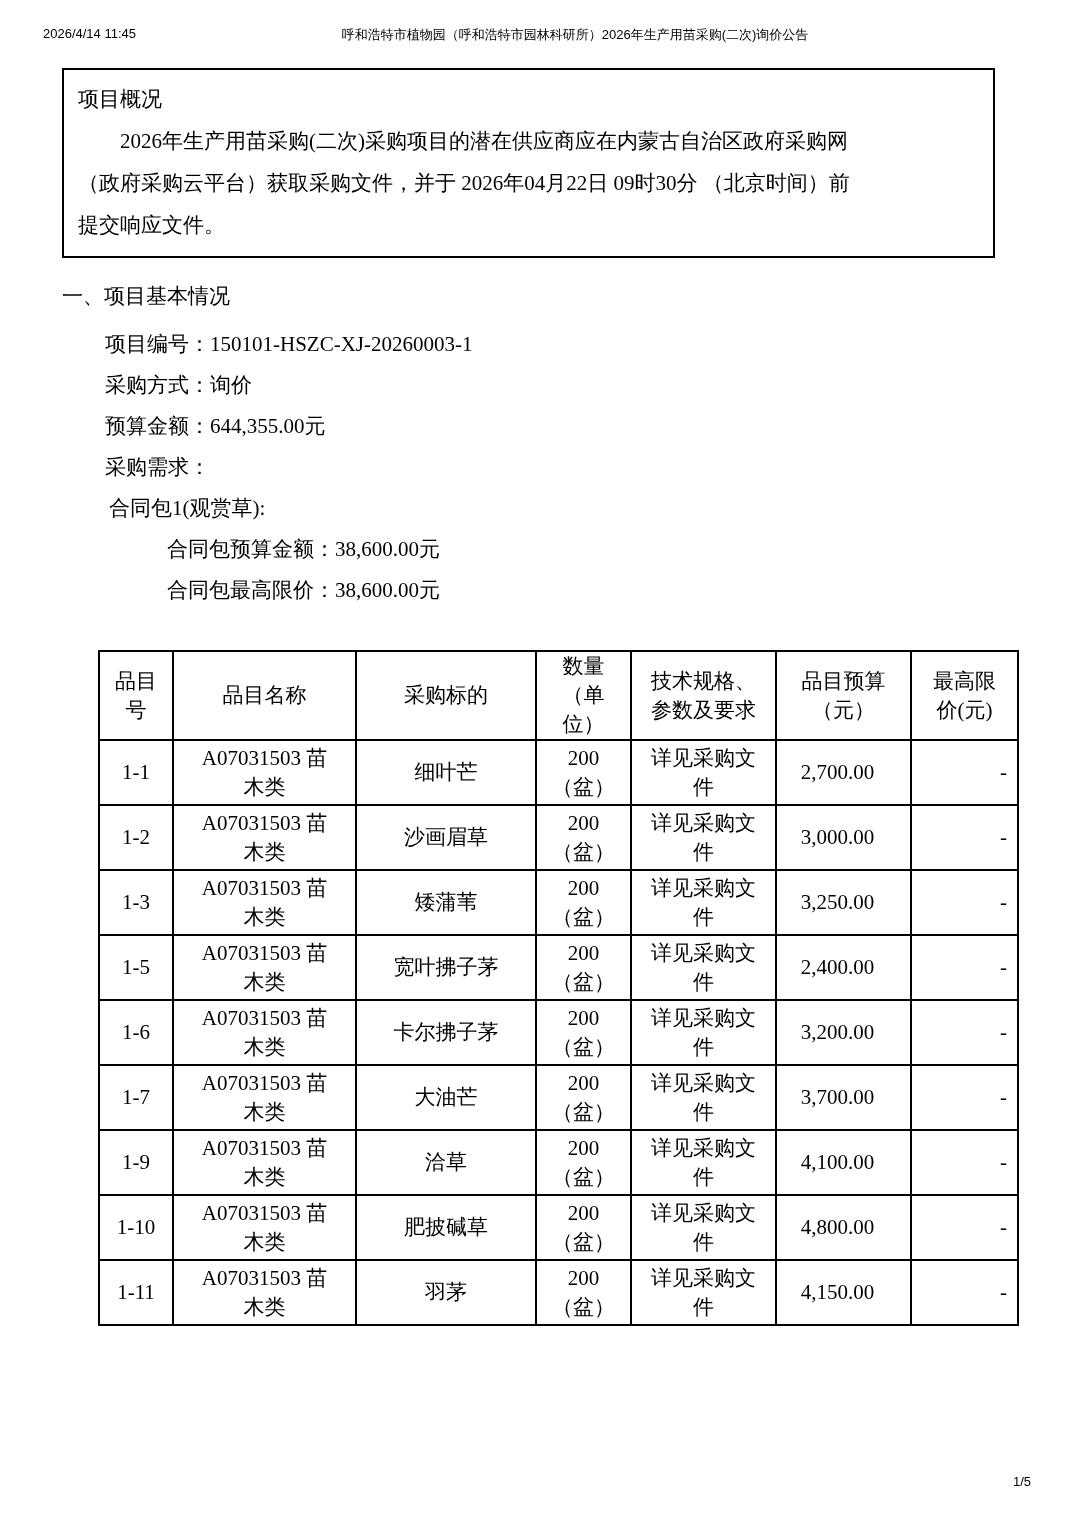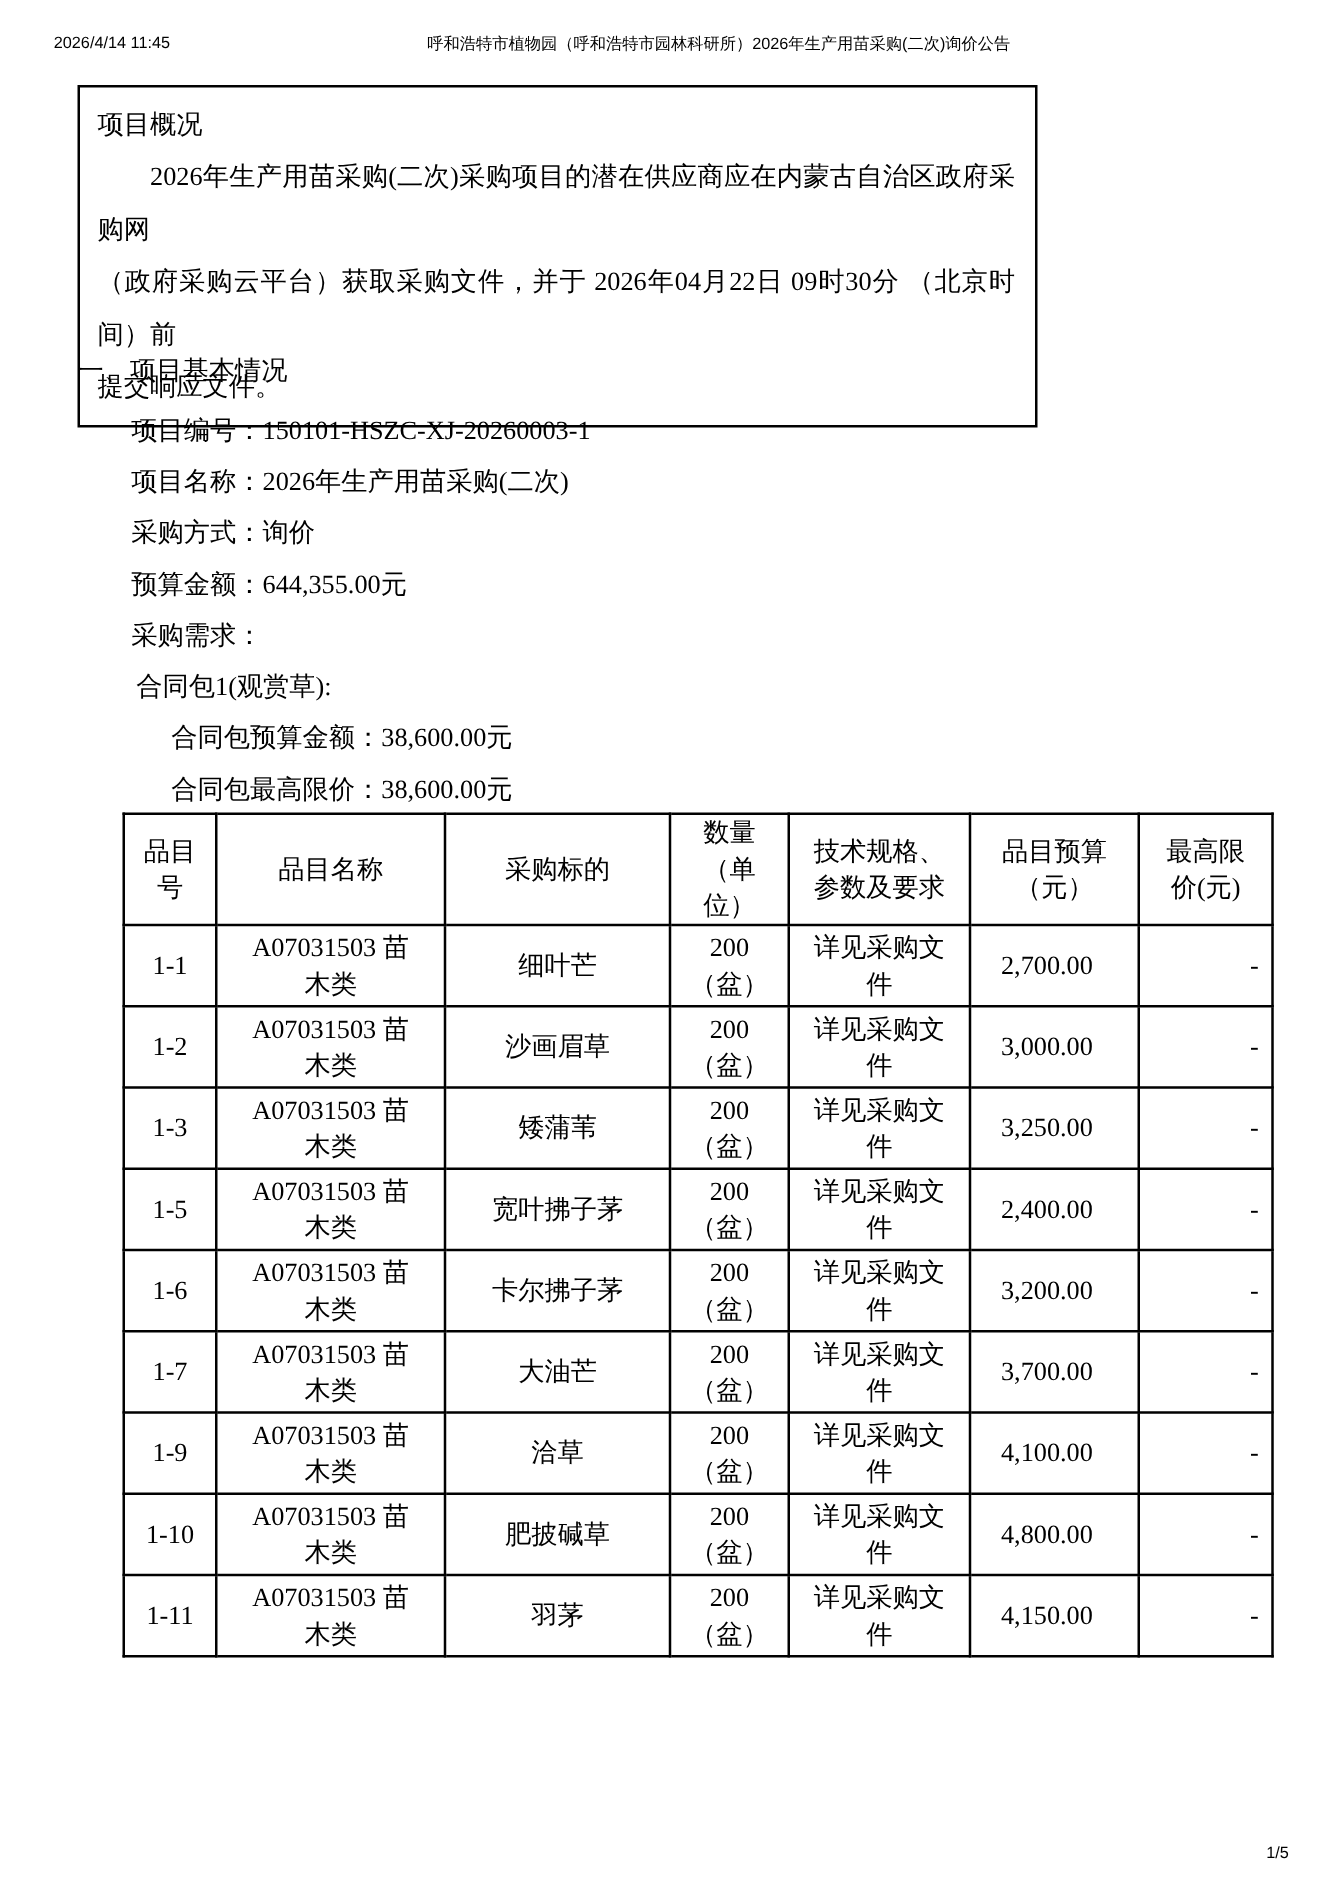--- a/index.html
+++ b/index.html
@@ -47,21 +47,21 @@
     right: 43px;
     font-family: "Liberation Sans", "DejaVu Sans", sans-serif;
     font-size: 13px;
   }
 
   
   .overview-box {
     position: absolute;
     top: 68px;
     left: 62px;
-    width: 768px;
+    width: 933px;
     box-sizing: border-box;
     border: 2px solid #000000;
     padding: 8px 16px 10px 14px;
     font-family: Liberation Serif, serif;
   }
   .overview-heading {
     font-size: 21px;
     line-height: 42px;
   }
   .overview-body {
@@ -78,21 +78,21 @@
     position: absolute;
     top: 276px;
     left: 62px;
     width: 954px;
     font-size: 21px;
     line-height: 41px;
   }
   .section-heading { margin-bottom: 7px; }
   .info-line   { margin-left: 43px; }
   .pkg-title   { margin-left: 47px; }
-  .pkg-line    { margin-left: 75px; }
+  .pkg-line    { margin-left: 105px; }
 
   
   .items-table {
     position: absolute;
     top: 650px;
     left: 98px;
     width: 919px;
     border-collapse: collapse;
     table-layout: fixed;
   }
@@ -125,23 +125,20 @@
   <div class="overview-heading">项目概况</div>
   <p class="overview-body">2026年生产用苗采购(二次)采购项目的潜在供应商应在内蒙古自治区政府采购网
 （政府采购云平台）获取采购文件，并于 2026年04月22日 09时30分 （北京时间）前
 提交响应文件。</p>
 </div>
 
 <div class="basic-info">
   <div class="section-heading">一、项目基本情况</div>
   <div class="info-line">
     <span>项目编号：</span><span>150101-HSZC-XJ-20260003-1</span>
-  </div>
-  <div class="info-line">
-    <span>项目名称：</span><span>2026年生产用苗采购(二次)</span>
   </div>
   <div class="info-line">
     <span>采购方式：</span><span>询价</span>
   </div>
   <div class="info-line">
     <span>预算金额：</span><span>644,355.00元</span>
   </div>
   <div class="info-line">
     <span>采购需求：</span>
   </div>

